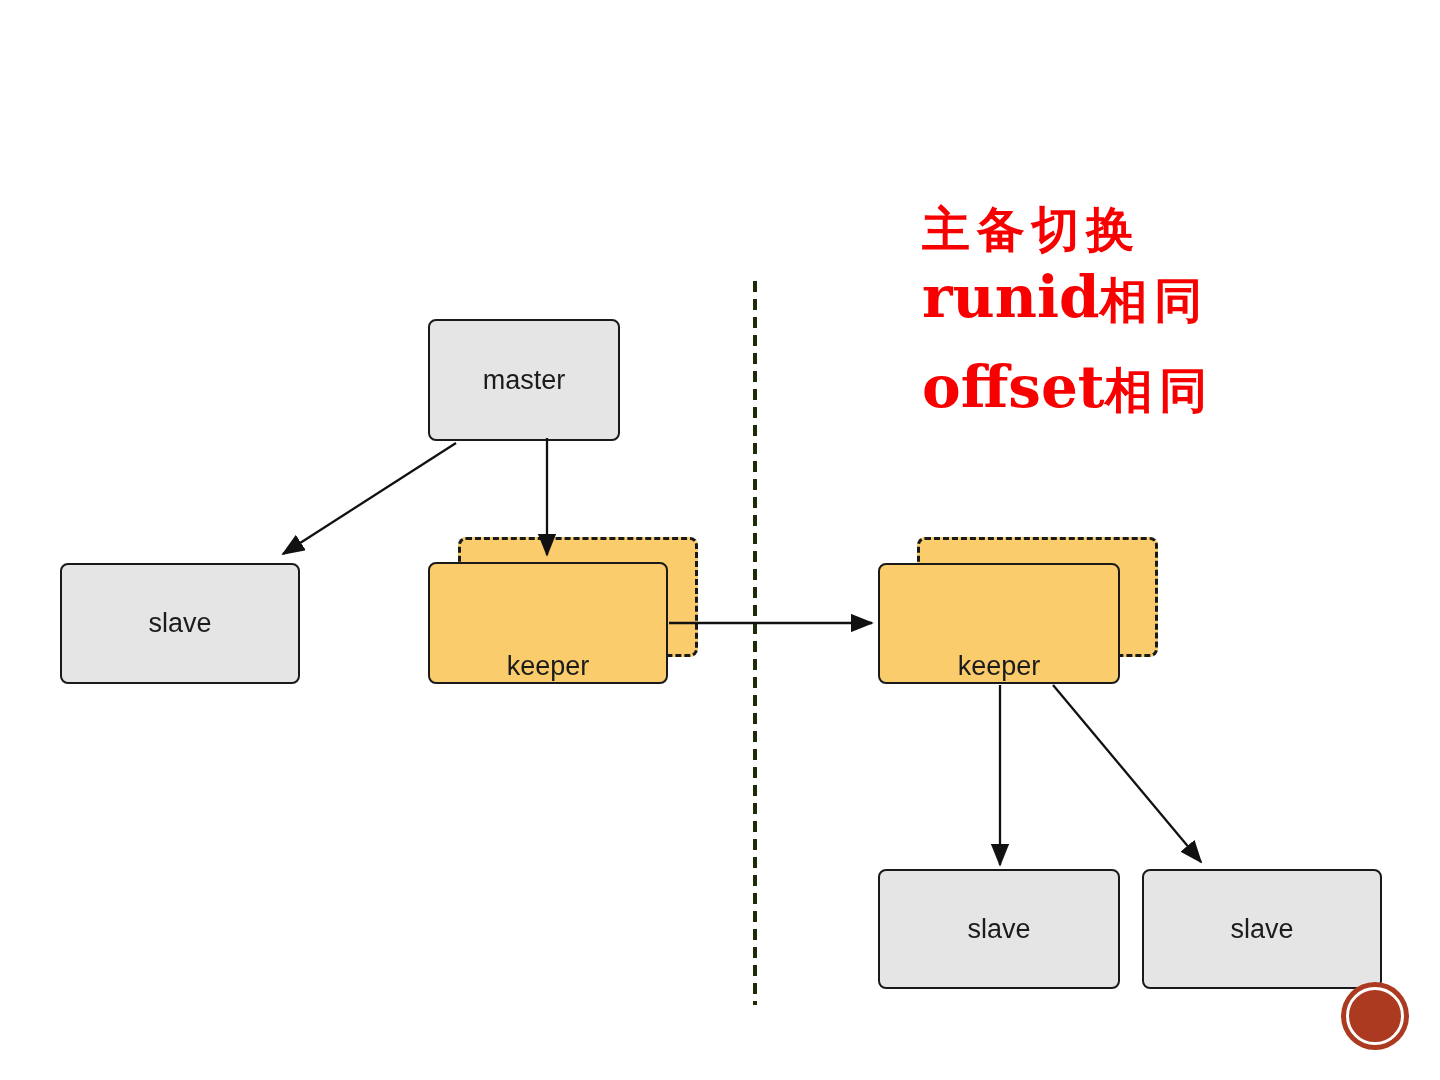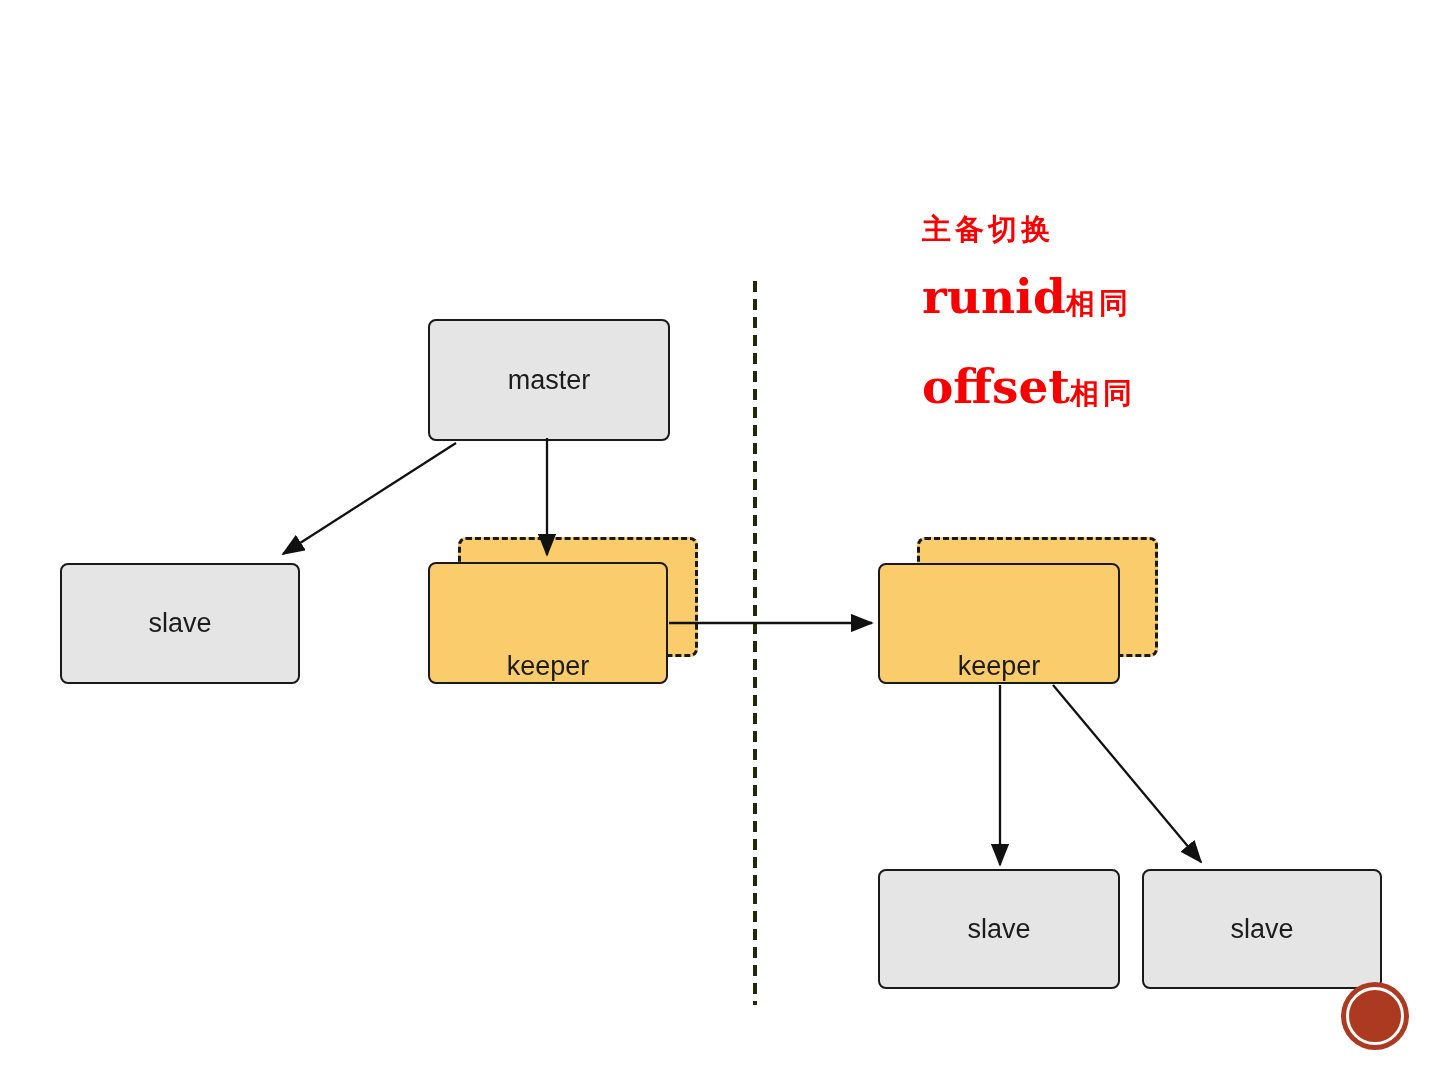--- a/index.html
+++ b/index.html
@@ -27,41 +27,41 @@
   }
 
   
   .annotation { position:absolute; left:922px; top:0; width:420px; }
   .ann-line { position:absolute; left:0; white-space:nowrap; }
   .ann-line-1 { top:200px; }
   .ann-line-2 { top:268px; }
   .ann-line-3 { top:358px; }
   .ann-latin {
     font-family:"DejaVu Serif", serif; font-weight:700;
-    font-size:47px; line-height:58px;
+    font-size:58px; line-height:58px;
   }
   .ann-cjk {
     font-family:"DejaVu Sans", sans-serif; font-weight:700;
-    font-size:29px; line-height:58px; letter-spacing:0.14em;text-align:right;
+    font-size:48px; line-height:58px; letter-spacing:0.14em;text-align:right;
   }
 
   
   .node {
     position:absolute; border:2.5px solid #1a1a1a; border-radius:8px;
     display:flex; align-items:center; justify-content:center;
     font-size:27px; color:#1c1c1c; z-index:2;
   }
   .node.gray   { background:#E5E5E5; }
   .node.orange { background:#FACC6B;align-items:flex-end; }
   .ghost {
     position:absolute; border:3px dashed #1a1a1a; border-radius:8px;
     background:#FACC6B; z-index:1;
   }
 
-  .node-master        { left:428px; top:319px; width:242px; height:122px; }
+  .node-master        { left:428px; top:319px; width:192px; height:122px; }
   .node-slave-left    { left:60px;  top:563px; width:240px; height:121px; }
   .ghost-keeper-left  { left:458px; top:537px; width:240px; height:120px; }
   .node-keeper-left   { left:428px; top:562px; width:240px; height:122px; }
   .ghost-keeper-right { left:917px; top:537px; width:241px; height:120px; }
   .node-keeper-right  { left:878px; top:563px; width:242px; height:121px; }
   .node-slave-bl      { left:878px; top:869px; width:242px; height:120px; }
   .node-slave-br      { left:1142px; top:869px; width:240px; height:120px; }
 
   
   .overlay {

